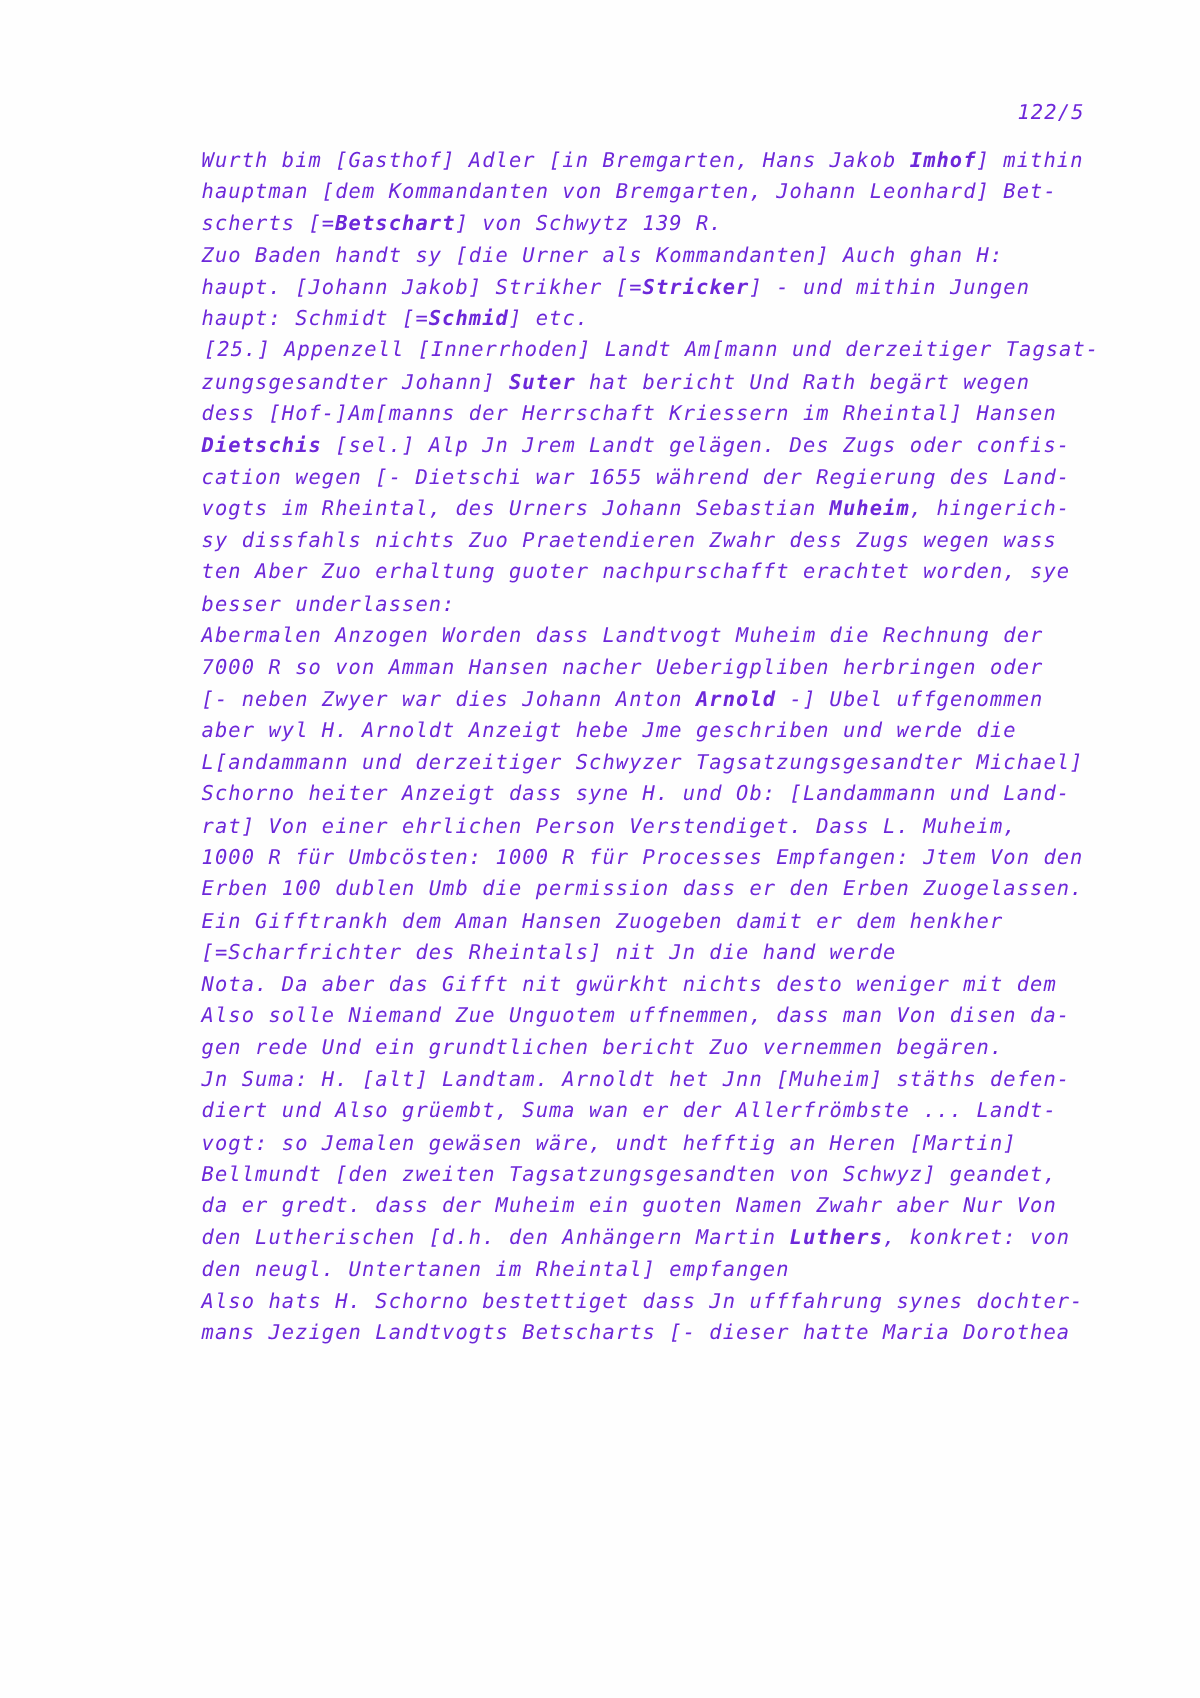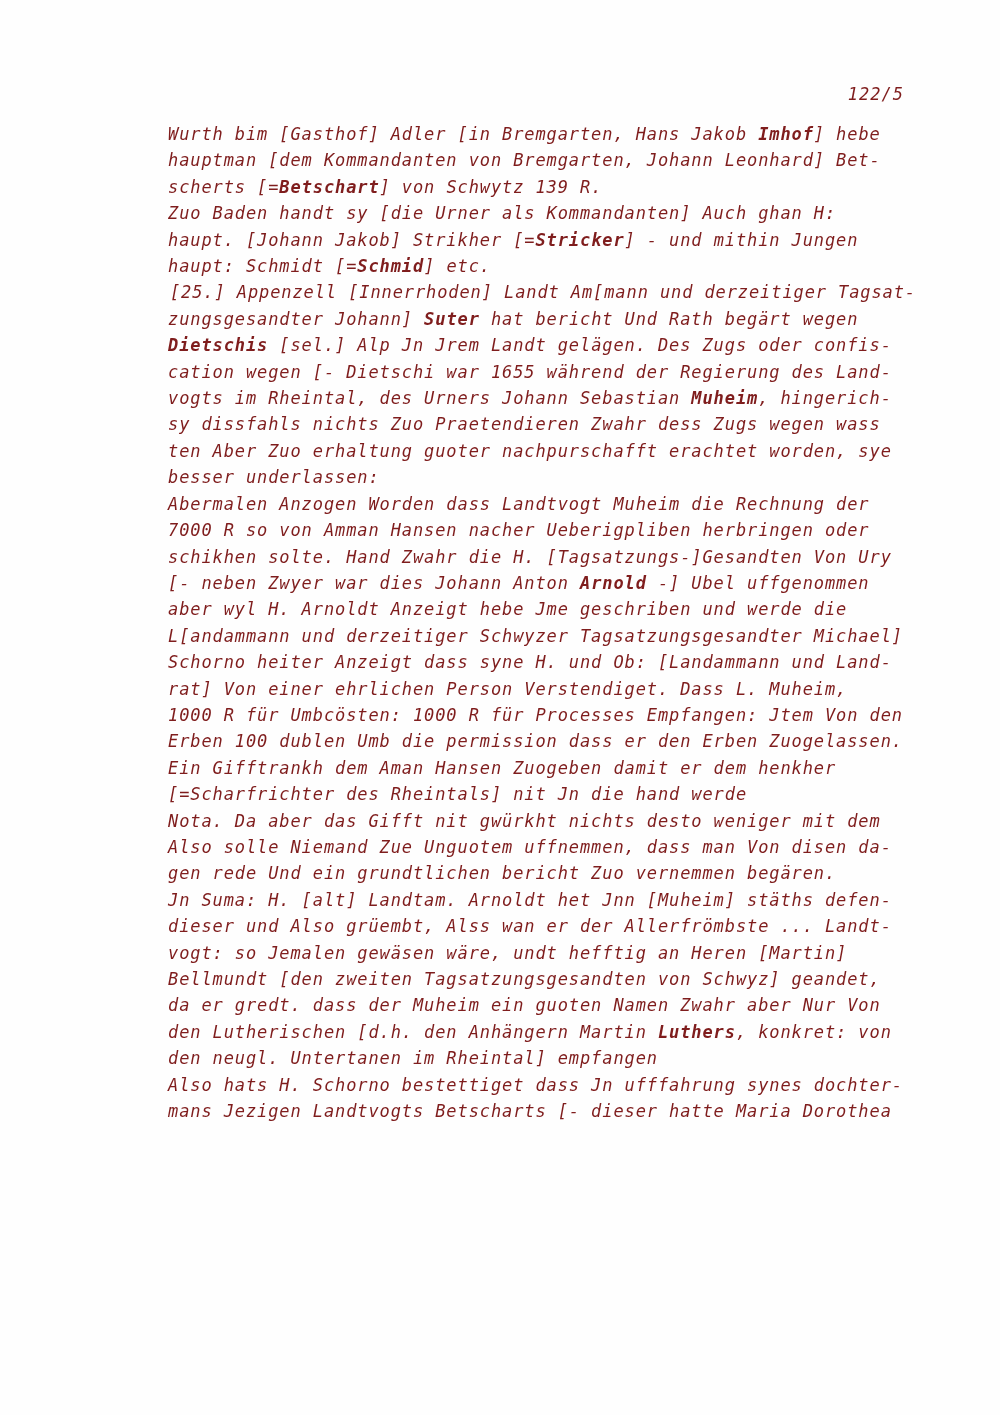--- a/index.html
+++ b/index.html
@@ -8,21 +8,21 @@
     background: #e8e8e8;
   }
   .page {
     position: relative;
     width: 1000px;
     height: 1415px;
     margin: 0 auto;
     background: #fefefe;
     font-family: "DejaVu Sans Mono", "Liberation Mono", monospace;
     font-style: italic;
-    color: #7f1d1d;
+    color: #6d28d9;
     overflow: hidden;
   }
   .page-number {
     position: absolute;
     top: 84px;
     right: 96px;
     font-size: 17px;
     letter-spacing: 1px;
   }
   .text-body {
@@ -49,51 +49,51 @@
     font-size: 0.68em;
     line-height: 0;
   }
 </style>
 </head>
 <body>
 
 <div class="page">
   <div class="page-number">122/5</div>
   <div class="text-body" id="text-body">
-      <div class="line"><span>Wurth bim [Gasthof] Adler [in Bremgarten, Hans Jakob </span><span class="bold">Imhof</span><span>] hebe</span></div>
+      <div class="line"><span>Wurth bim [Gasthof] Adler [in Bremgarten, Hans Jakob </span><span class="bold">Imhof</span><span>] mithin</span></div>
       <div class="line"><span>hauptman [dem Kommandanten von Bremgarten, Johann Leonhard] Bet-</span></div>
       <div class="line"><span>scherts [=</span><span class="bold">Betschart</span><span>] von Schwytz 139 R.</span></div>
       <div class="line"><span>Zuo Baden handt sy [die Urner als Kommandanten] Auch ghan H:</span></div>
       <div class="line"><span>haupt. [Johann Jakob] Strikher [=</span><span class="bold">Stricker</span><span>] - und mithin Jungen</span></div>
       <div class="line"><span>haupt: Schmidt [=</span><span class="bold">Schmid</span><span>] etc.</span></div>
       <div class="line outdent"><span>[25.] Appenzell [Innerrhoden] Landt Am[mann und derzeitiger Tagsat-</span></div>
       <div class="line"><span>zungsgesandter Johann] </span><span class="bold">Suter</span><span> hat bericht Und Rath begärt wegen</span></div>
+      <div class="line"><span>dess [Hof-]Am[manns der Herrschaft Kriessern im Rheintal] Hansen</span></div>
       <div class="line"><span class="bold">Dietschis</span><span> [sel.] Alp Jn Jrem Landt gelägen. Des Zugs oder confis-</span></div>
       <div class="line"><span>cation wegen [- Dietschi war 1655 während der Regierung des Land-</span></div>
       <div class="line"><span>vogts im Rheintal, des Urners Johann Sebastian </span><span class="bold">Muheim</span><span>, hingerich-</span></div>
       <div class="line"><span>sy dissfahls nichts Zuo Praetendieren Zwahr dess Zugs wegen wass</span></div>
       <div class="line"><span>ten Aber Zuo erhaltung guoter nachpurschafft erachtet worden, sye</span></div>
       <div class="line"><span>besser underlassen:</span></div>
       <div class="line"><span>Abermalen Anzogen Worden dass Landtvogt Muheim die Rechnung der</span></div>
       <div class="line"><span>7000 R so von Amman Hansen nacher Ueberigpliben herbringen oder</span></div>
-      <div class="line"><span>schikhen solte. Hand Zwahr die H. [Tagsatzungs-]Gesandten Von Ury</span></div>
       <div class="line"><span>[- neben Zwyer war dies Johann Anton </span><span class="bold">Arnold</span><span> -] Ubel uffgenommen</span></div>
       <div class="line"><span>aber wyl H. Arnoldt Anzeigt hebe Jme geschriben und werde die</span></div>
       <div class="line"><span>L[andammann und derzeitiger Schwyzer Tagsatzungsgesandter Michael]</span></div>
       <div class="line"><span>Schorno heiter Anzeigt dass syne H. und Ob: [Landammann und Land-</span></div>
       <div class="line"><span>rat] Von einer ehrlichen Person Verstendiget. Dass L. Muheim,</span></div>
       <div class="line"><span>1000 R für Umbcösten: 1000 R für Processes Empfangen: Jtem Von den</span></div>
       <div class="line"><span>Erben 100 dublen Umb die permission dass er den Erben Zuogelassen.</span></div>
       <div class="line"><span>Ein Gifftrankh dem Aman Hansen Zuogeben damit er dem henkher</span></div>
       <div class="line"><span>[=Scharfrichter des Rheintals] nit Jn die hand werde</span></div>
       <div class="line"><span>Nota. Da aber das Gifft nit gwürkht nichts desto weniger mit dem</span></div>
       <div class="line"><span>Also solle Niemand Zue Unguotem uffnemmen, dass man Von disen da-</span></div>
       <div class="line"><span>gen rede Und ein grundtlichen bericht Zuo vernemmen begären.</span></div>
       <div class="line"><span>Jn Suma: H. [alt] Landtam. Arnoldt het Jnn [Muheim] stäths defen-</span></div>
-      <div class="line"><span>dieser und Also grüembt, Alss wan er der Allerfrömbste ... Landt-</span></div>
+      <div class="line"><span>diert und Also grüembt, Suma wan er der Allerfrömbste ... Landt-</span></div>
       <div class="line"><span>vogt: so Jemalen gewäsen wäre, undt hefftig an Heren [Martin]</span></div>
       <div class="line"><span>Bellmundt [den zweiten Tagsatzungsgesandten von Schwyz] geandet,</span></div>
       <div class="line"><span>da er gredt. dass der Muheim ein guoten Namen Zwahr aber Nur Von</span></div>
       <div class="line"><span>den Lutherischen [d.h. den Anhängern Martin </span><span class="bold">Luthers</span><span>, konkret: von</span></div>
       <div class="line"><span>den neugl. Untertanen im Rheintal] empfangen</span></div>
       <div class="line"><span>Also hats H. Schorno bestettiget dass Jn ufffahrung synes dochter-</span></div>
       <div class="line"><span>mans Jezigen Landtvogts Betscharts [- dieser hatte Maria Dorothea</span></div>
     </div>
 </div>
 

